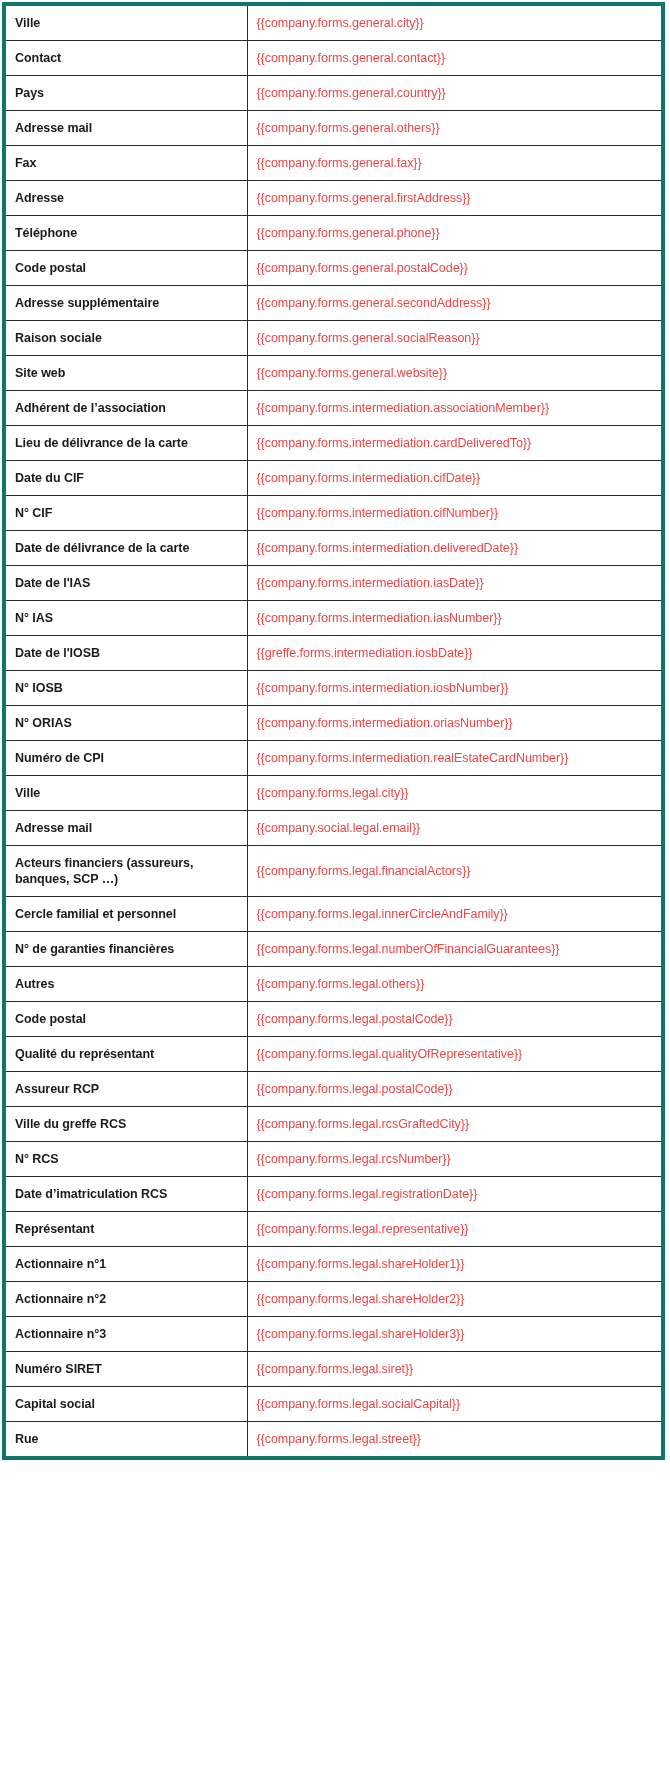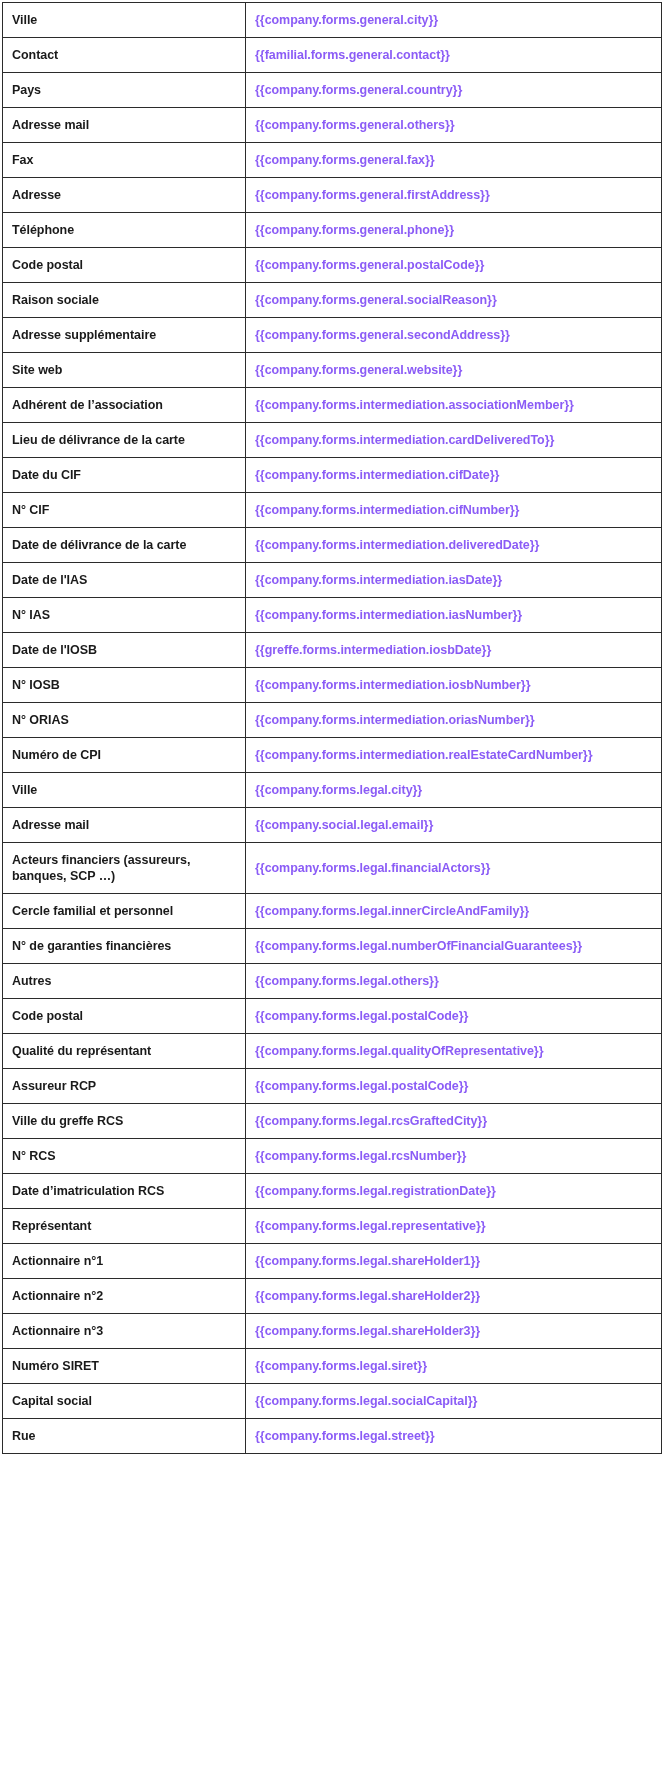--- a/index.html
+++ b/index.html
@@ -14,21 +14,21 @@
   }
   .doc {
     width: 670px;
     box-sizing: border-box;
     padding: 2px 8px 8px 2px;
   }
   table.fields-table {
     border-collapse: collapse;
     table-layout: fixed;
     width: 659px;
-    border: 1px solid #0f766e;
+    border: 4px solid #0f766e;
     background: #ffffff;
   }
   table.fields-table col.col-label { width: 243px; }
   table.fields-table col.col-token { width: 416px; }
 
   table.fields-table td {
     border: 1px solid #2b2b2b;
     padding: 9px 10px 9px 9px;
     vertical-align: middle;
     line-height: 1.28;
@@ -36,42 +36,42 @@
     overflow-wrap: break-word;
   }
   td.field-label {
     font-size: 12.5px;
     font-weight: bold;
     color: #1a1a1a;
     letter-spacing: -0.05px;
   }
   td.field-token {
     font-size: 12.5px;
-    font-weight: bold;
-    color: #8b5cf6;
+    font-weight: normal;
+    color: #ef4444;
     letter-spacing: -0.05px;
   }
 </style>
 </head>
 <body>
 
 <div class="doc">
   <table class="fields-table">
     <colgroup>
       <col class="col-label">
       <col class="col-token">
     </colgroup>
     <tbody>
         <tr>
           <td class="field-label">Ville</td>
           <td class="field-token">{{company.forms.general.city}}</td>
         </tr>
         <tr>
           <td class="field-label">Contact</td>
-          <td class="field-token">{{familial.forms.general.contact}}</td>
+          <td class="field-token">{{company.forms.general.contact}}</td>
         </tr>
         <tr>
           <td class="field-label">Pays</td>
           <td class="field-token">{{company.forms.general.country}}</td>
         </tr>
         <tr>
           <td class="field-label">Adresse mail</td>
           <td class="field-token">{{company.forms.general.others}}</td>
         </tr>
         <tr>
@@ -84,26 +84,26 @@
         </tr>
         <tr>
           <td class="field-label">Téléphone</td>
           <td class="field-token">{{company.forms.general.phone}}</td>
         </tr>
         <tr>
           <td class="field-label">Code postal</td>
           <td class="field-token">{{company.forms.general.postalCode}}</td>
         </tr>
         <tr>
+          <td class="field-label">Adresse supplémentaire</td>
+          <td class="field-token">{{company.forms.general.secondAddress}}</td>
+        </tr>
+        <tr>
           <td class="field-label">Raison sociale</td>
           <td class="field-token">{{company.forms.general.socialReason}}</td>
-        </tr>
-        <tr>
-          <td class="field-label">Adresse supplémentaire</td>
-          <td class="field-token">{{company.forms.general.secondAddress}}</td>
         </tr>
         <tr>
           <td class="field-label">Site web</td>
           <td class="field-token">{{company.forms.general.website}}</td>
         </tr>
         <tr>
           <td class="field-label">Adhérent de l’association</td>
           <td class="field-token">{{company.forms.intermediation.associationMember}}</td>
         </tr>
         <tr>

